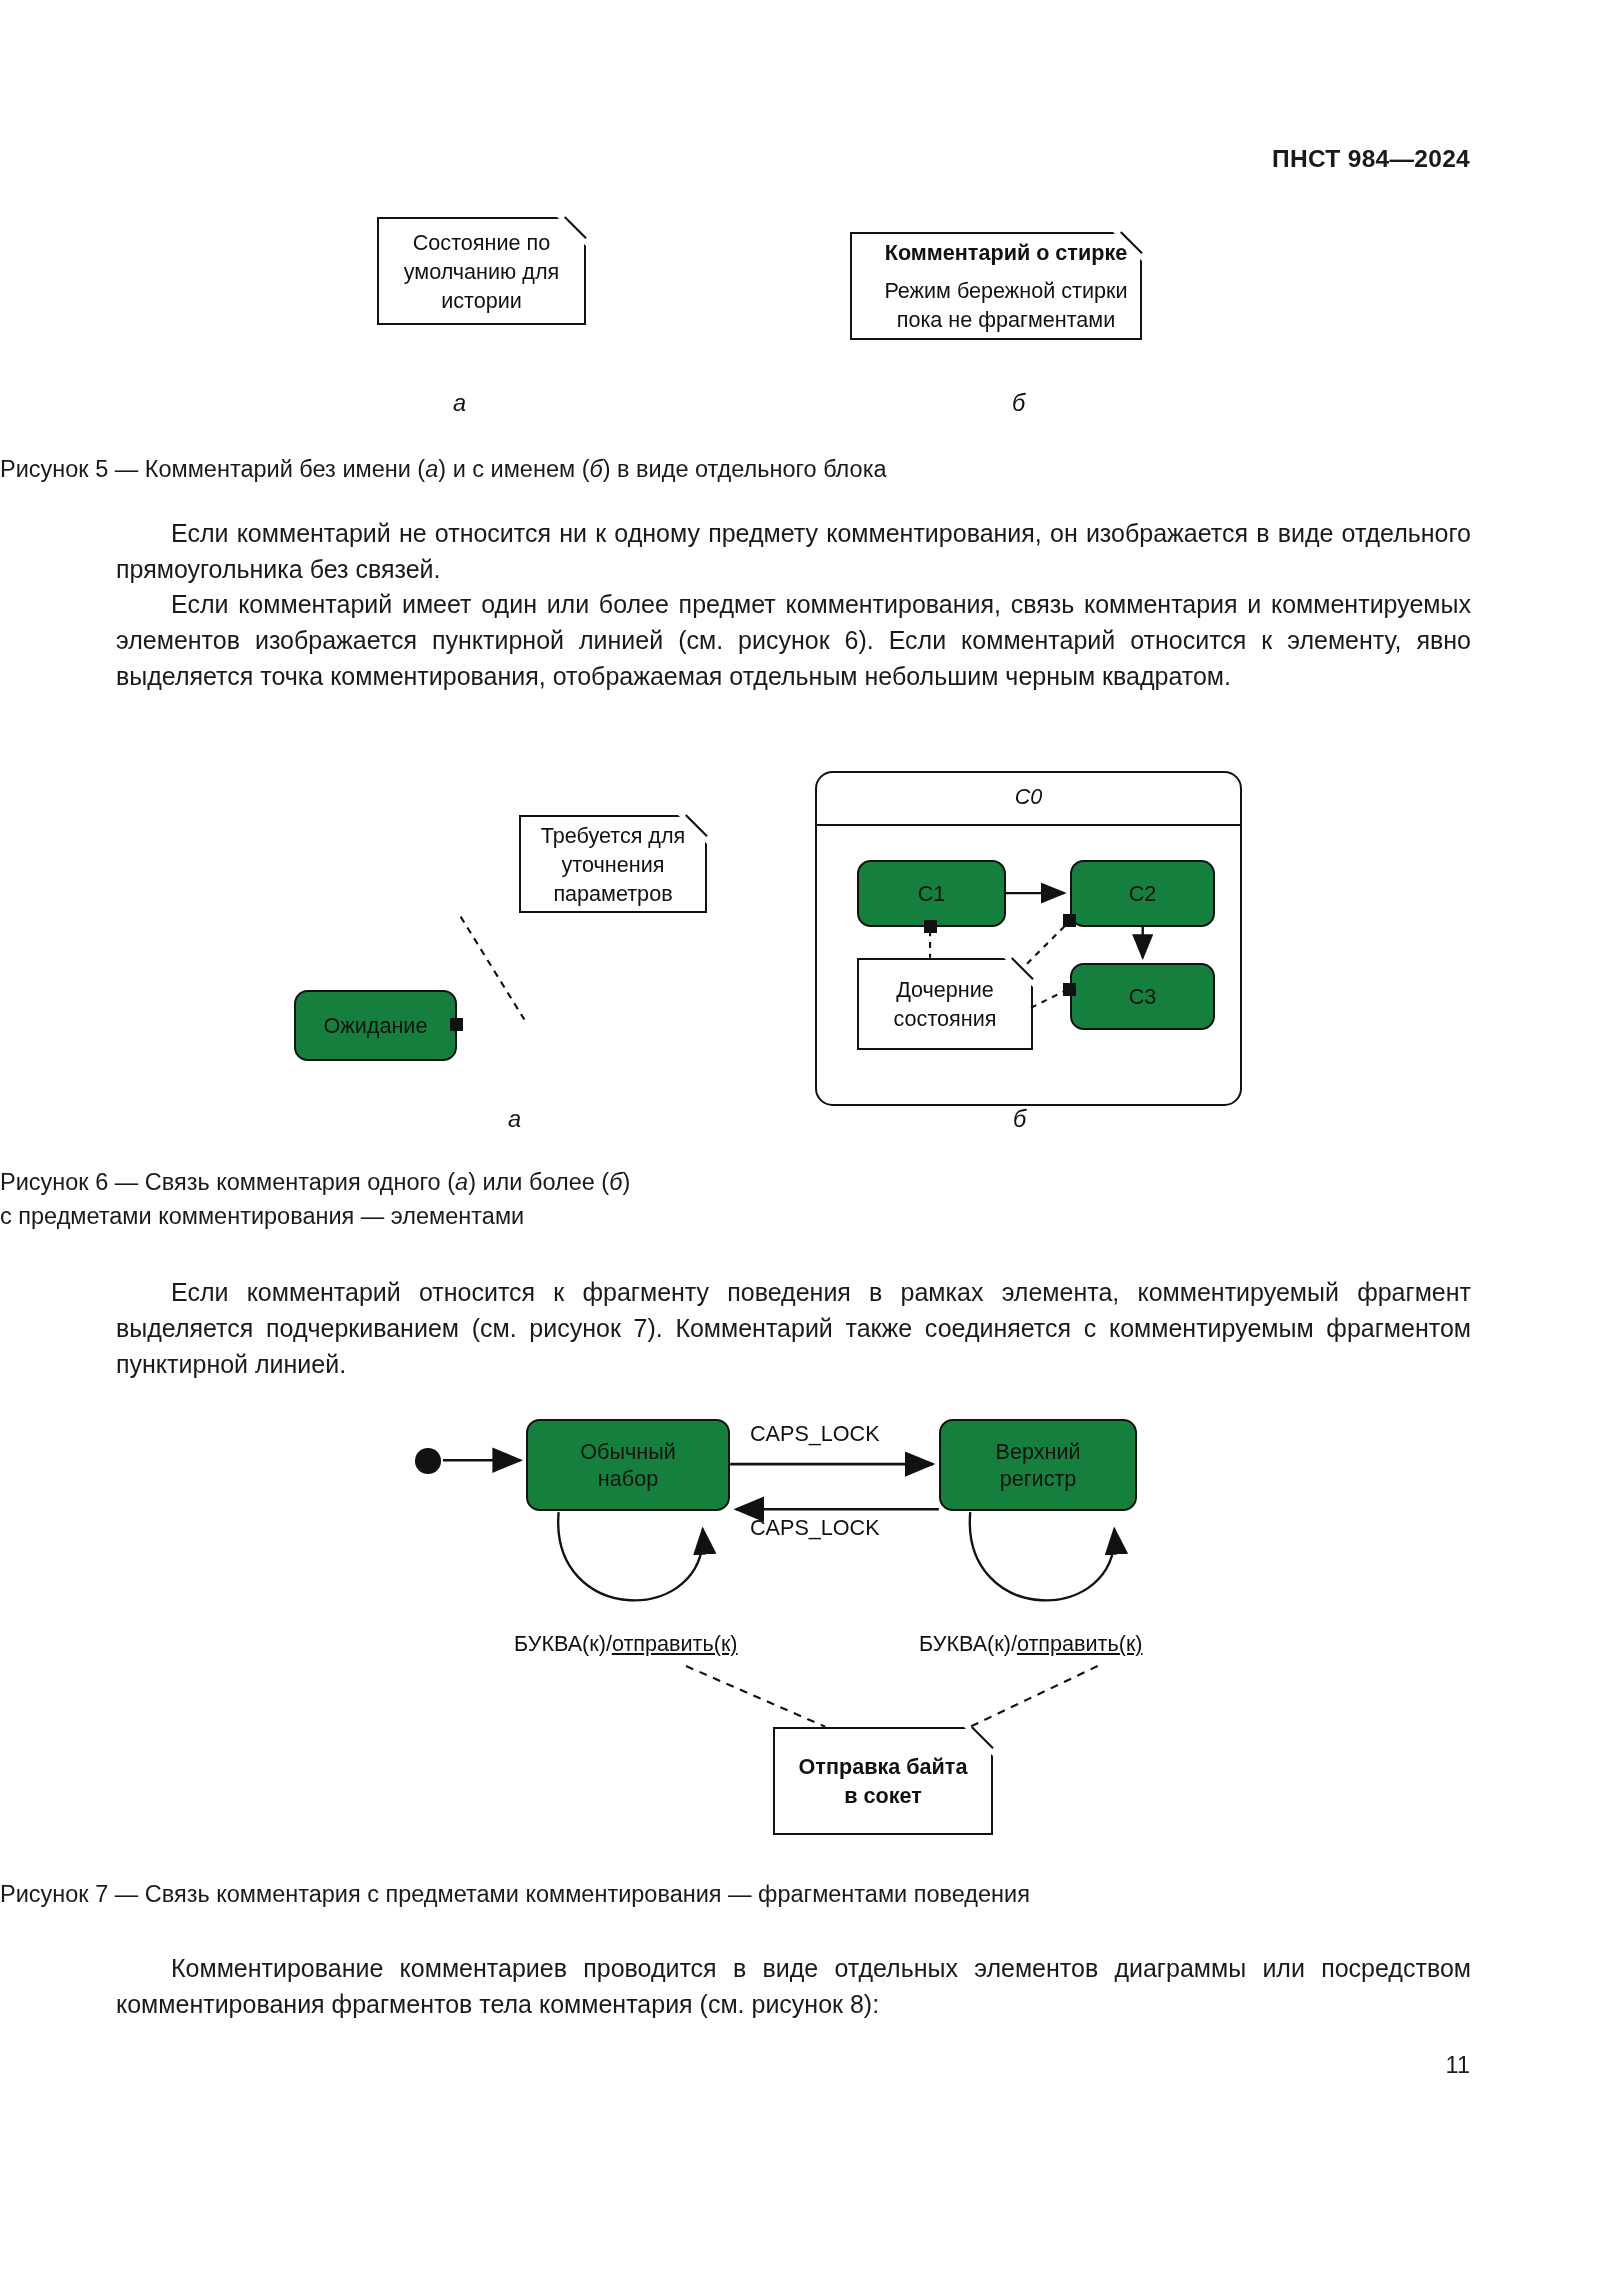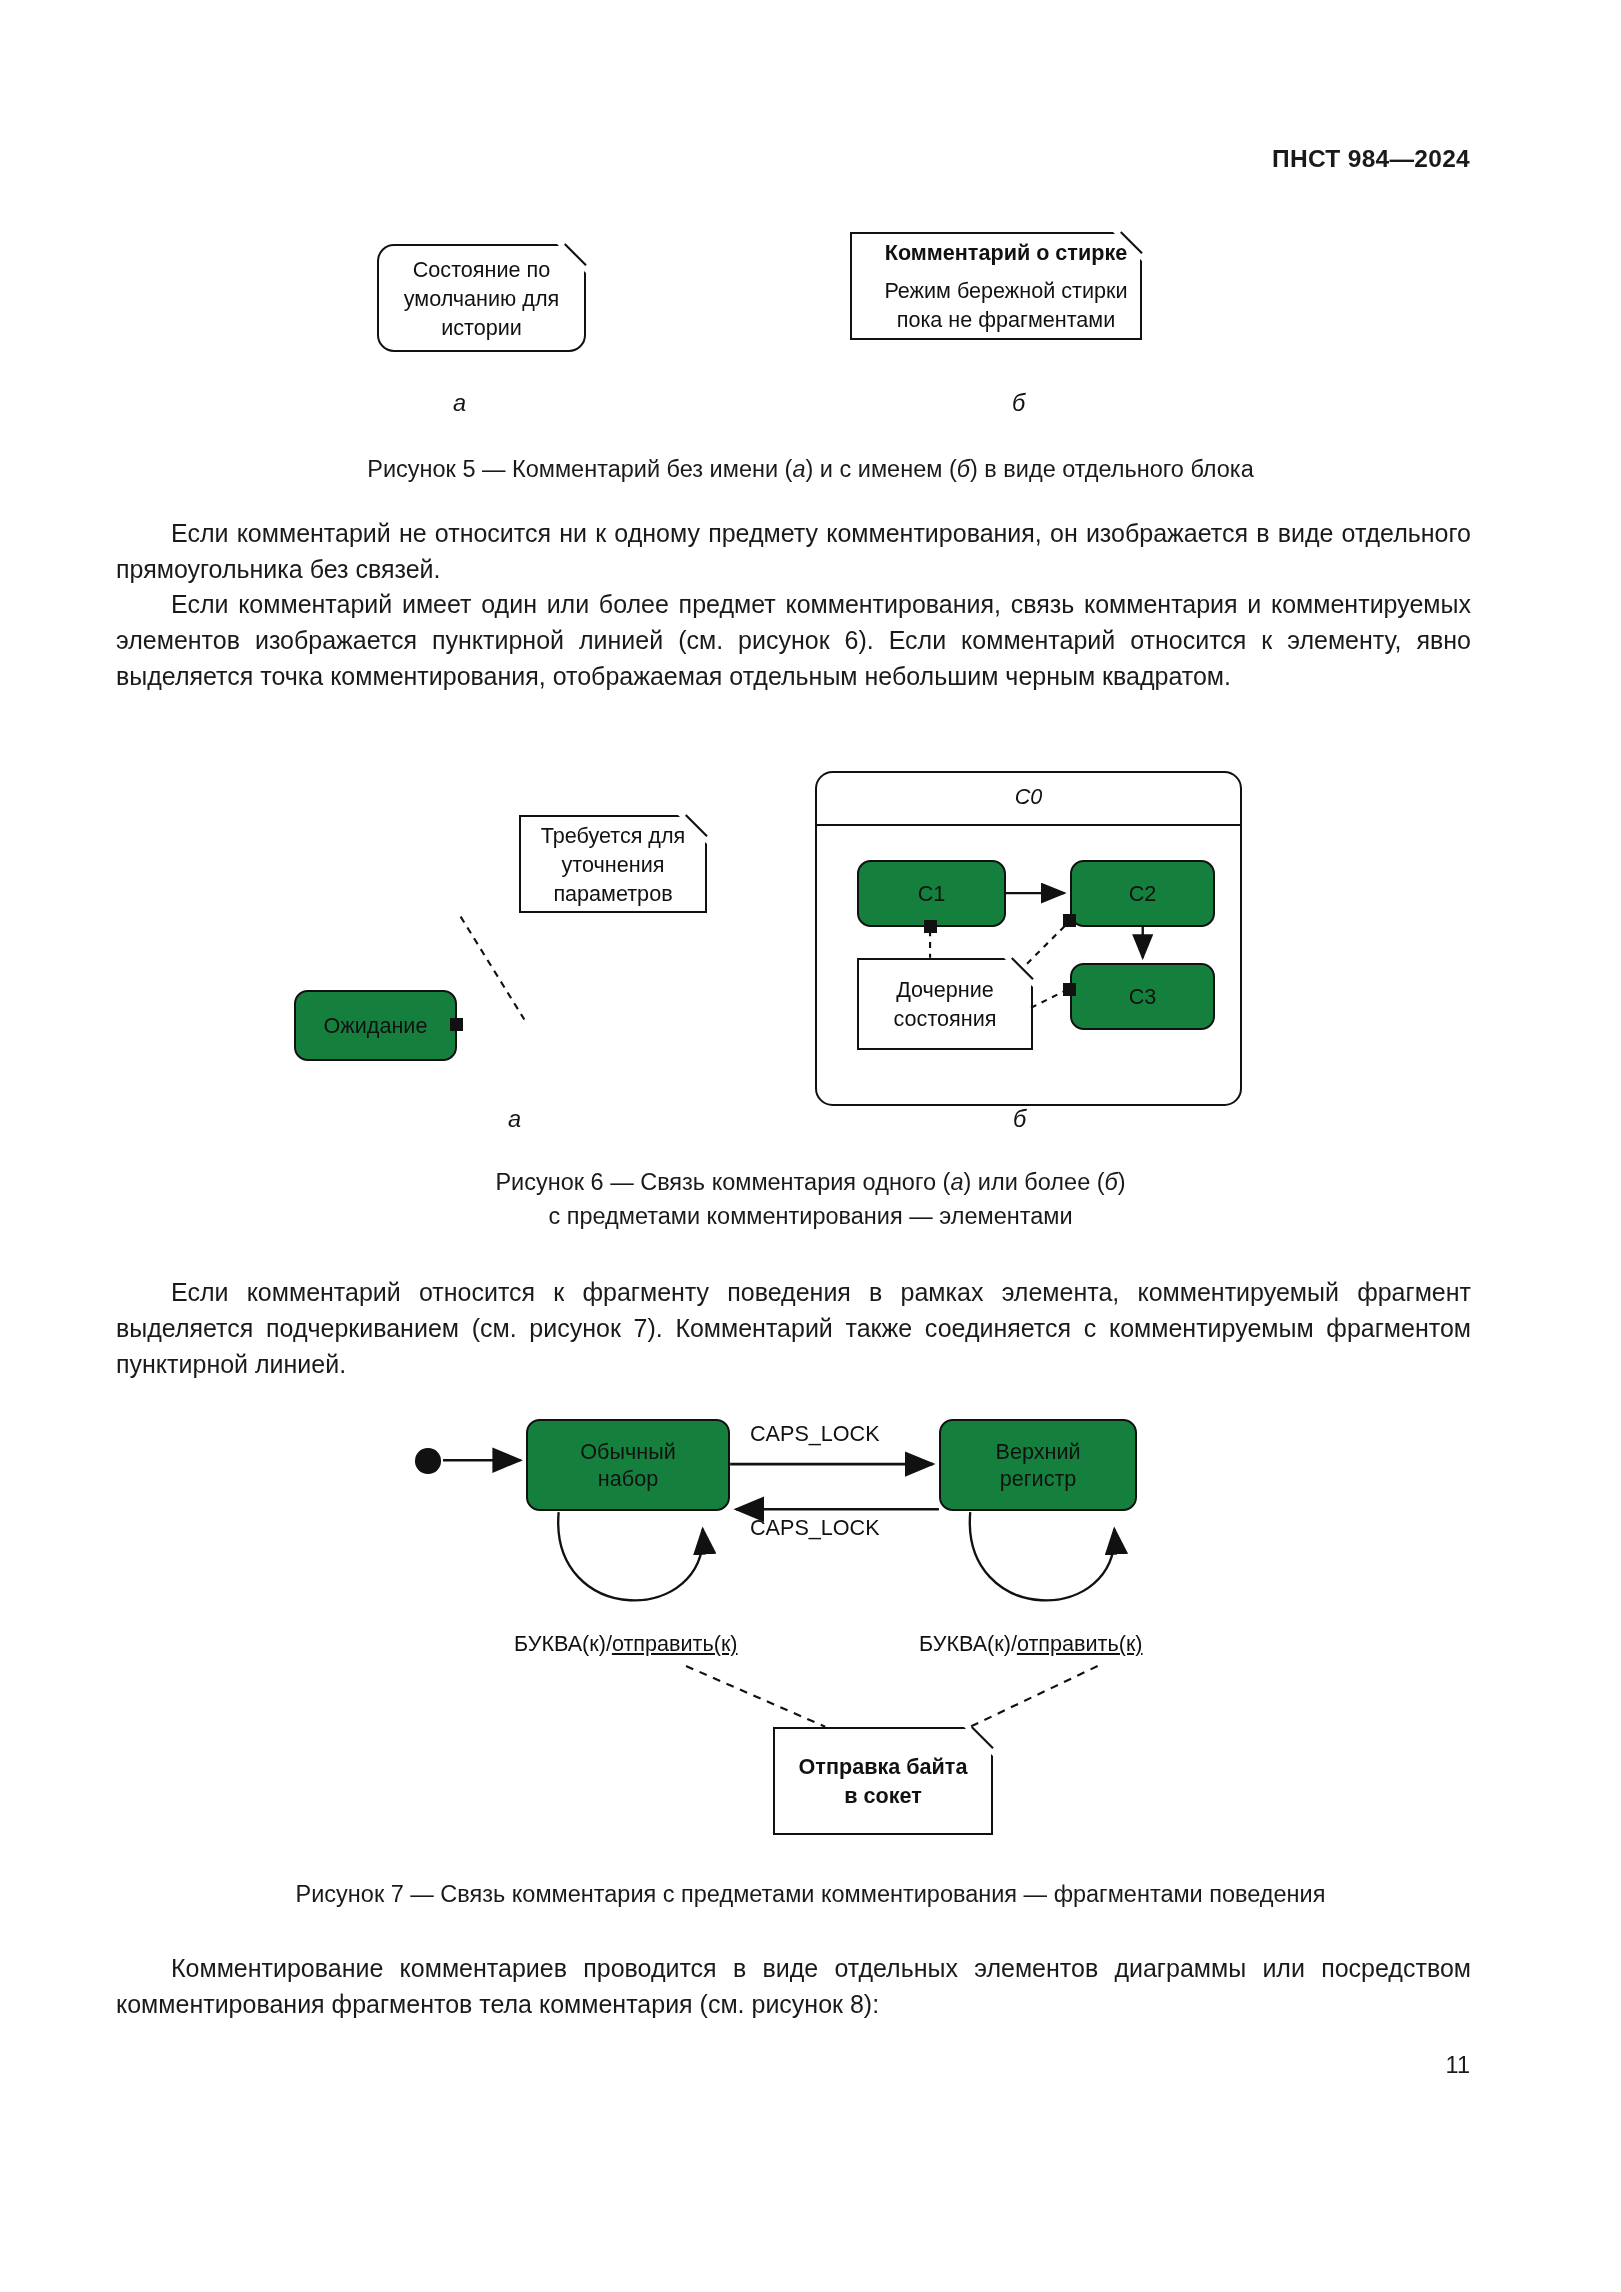--- a/index.html
+++ b/index.html
@@ -34,21 +34,21 @@
     font-size: 25px;
     line-height: 36px;
     text-align: justify;
     text-indent: 55px;
     color: #1a1a1a;
   }
   .caption {
     position: absolute;
     width: 1621px;
     left: 0;
-    text-align: center;
+    text-align: left;
     font-size: 23.5px;
     line-height: 33px;
     color: #1a1a1a;
   }
   .caption i { font-style: italic; }
   .pagenum {
     position: absolute;
     right: 151px;
     top: 2052px;
     font-size: 23.5px;
@@ -112,21 +112,21 @@
 </style>
 </head>
 <body>
 
 <div class="page">
 
   <div class="header">ПНСТ 984—2024</div>
 
   <div class="fig" style="left:0;top:0;width:1621px;height:431px;">
 
-    <div class="note" style="left:377px;top:244px;width:209px;height:108px;border-radius:17px;">
+    <div class="note" style="left:377px;top:217px;width:209px;height:108px;">
       <svg width="29" height="29" style="top:-2px;right:-2px;" viewBox="0 0 30 30">
         <polygon points="30,0 30,30 0,0" fill="#ffffff"></polygon>
         <polyline points="8,0 30,22" fill="none" stroke="#111" stroke-width="2.2"></polyline>
         <polyline points="8,0 8,0" fill="none" stroke="#111" stroke-width="2.2"></polyline>
       </svg>
       <div>Состояние по</div>
       <div>умолчанию для</div>
       <div>истории</div>
     </div>
 

